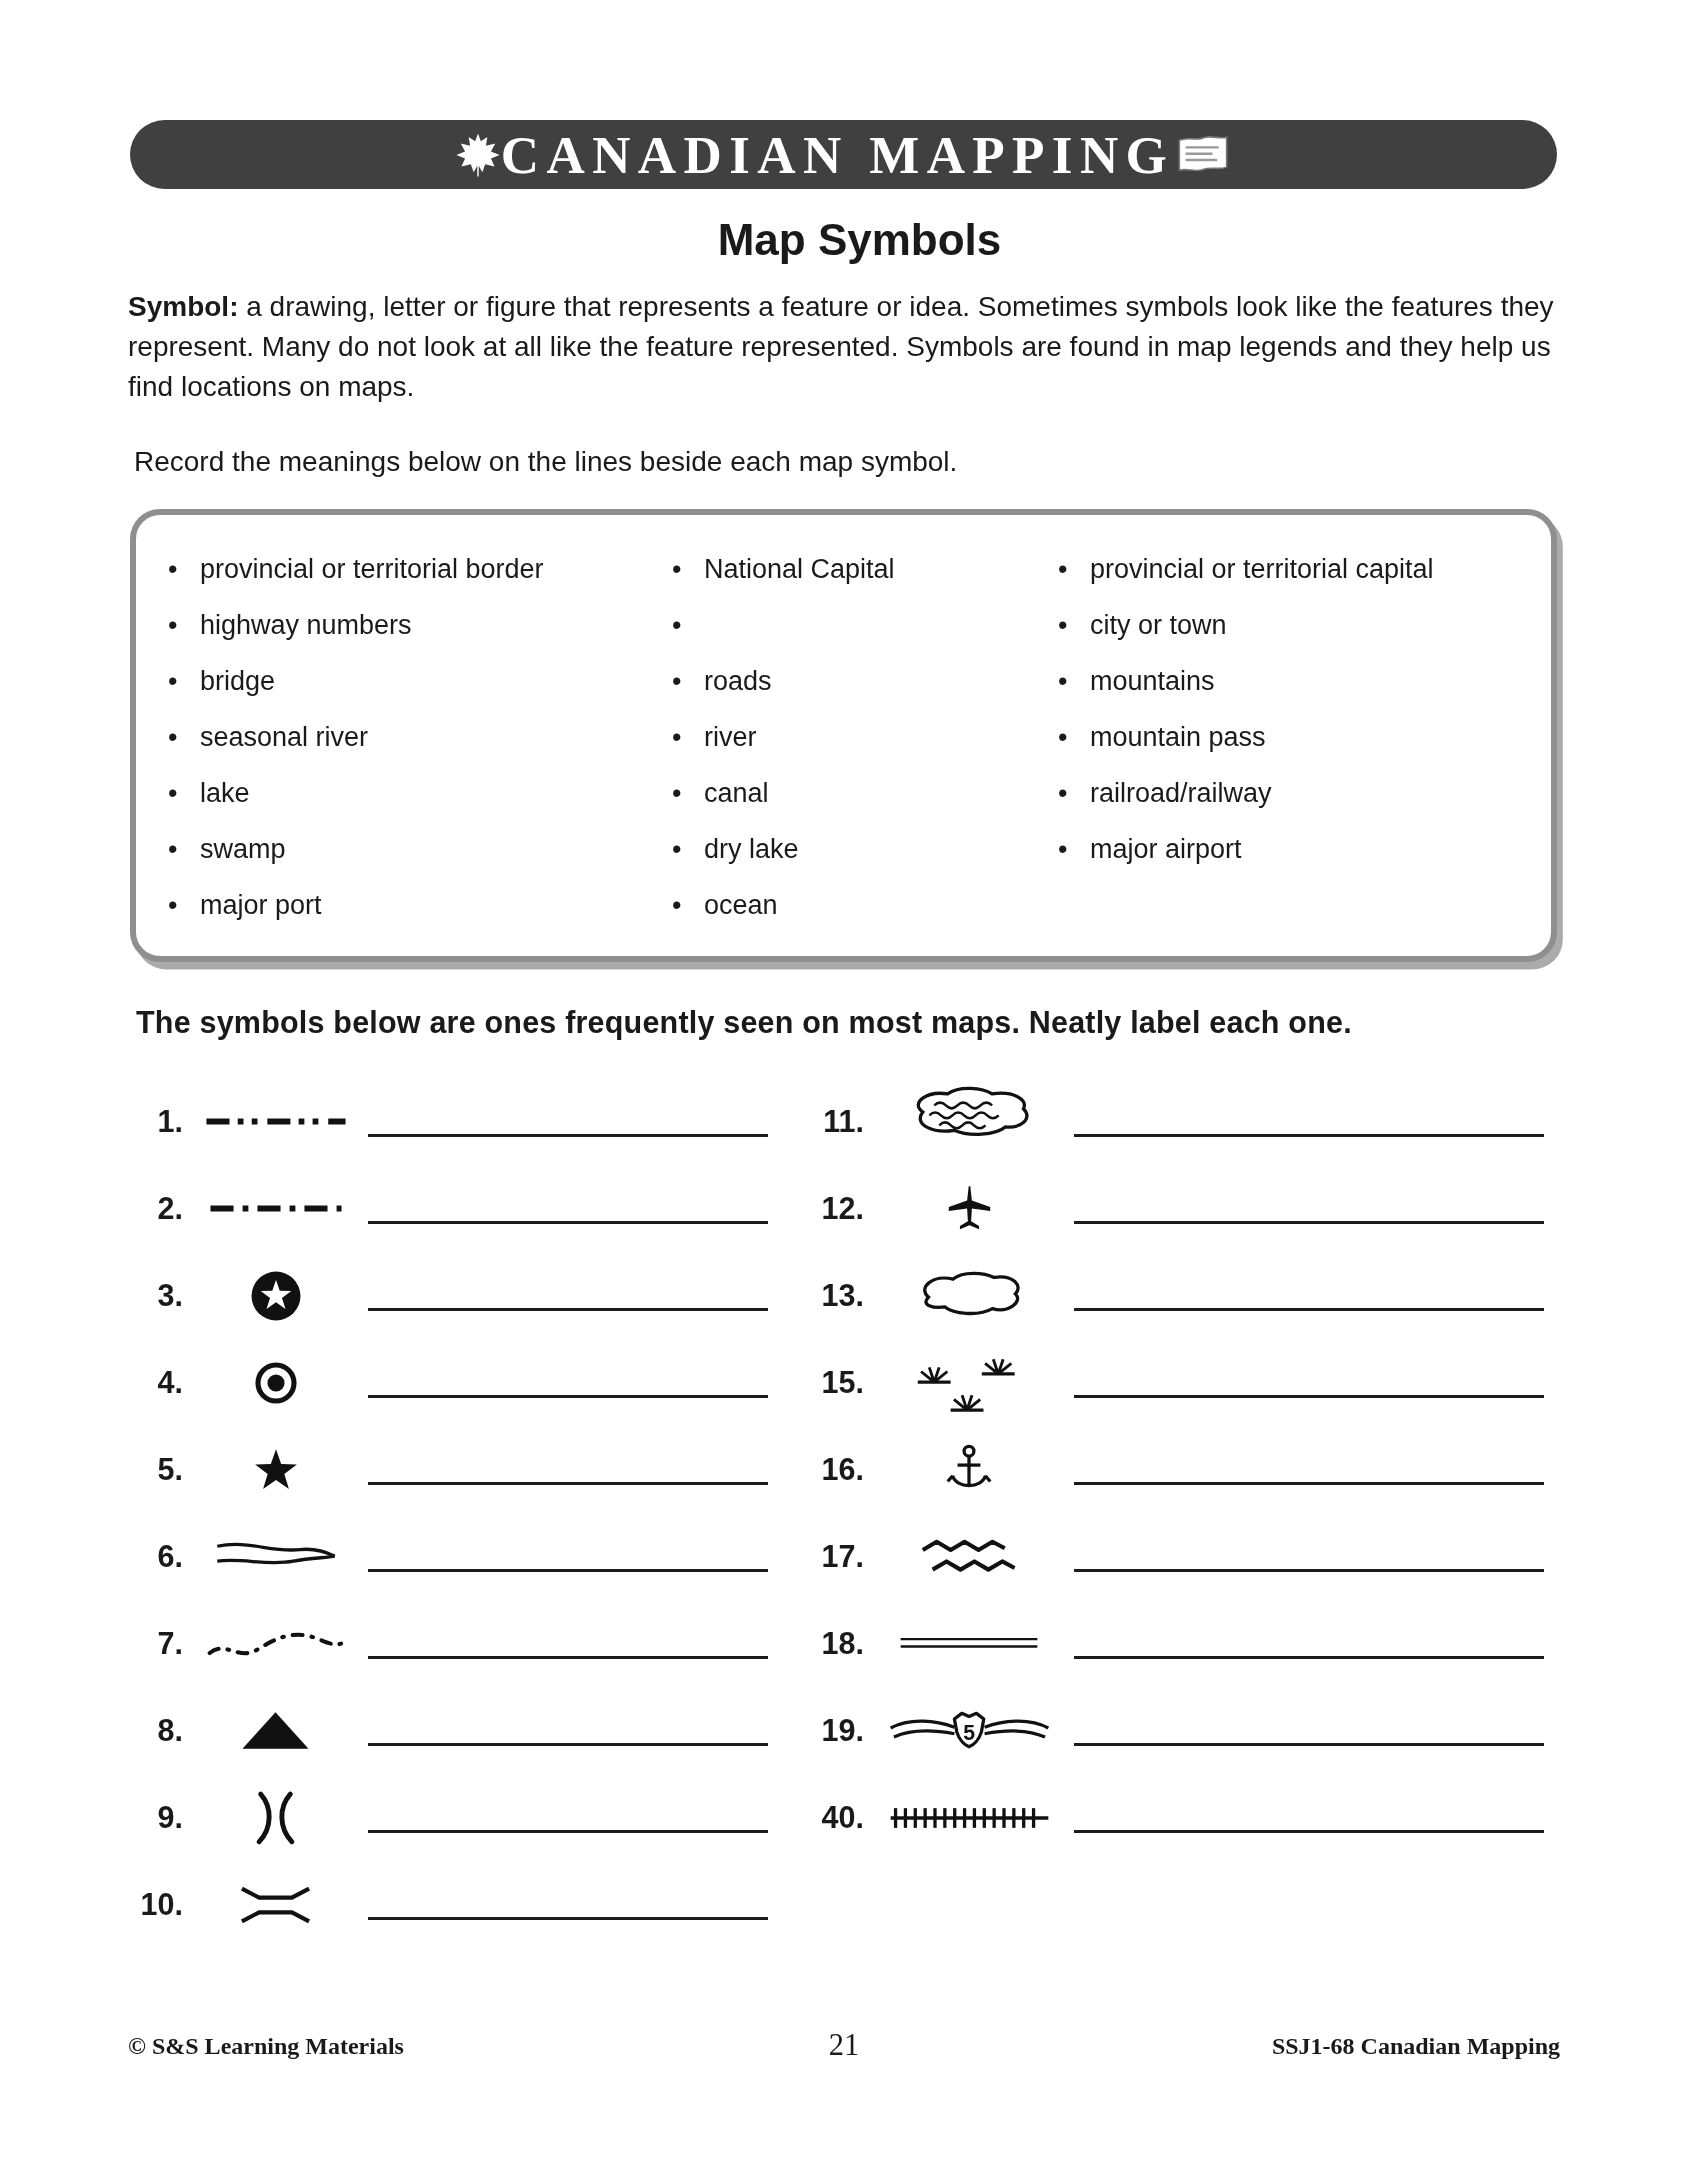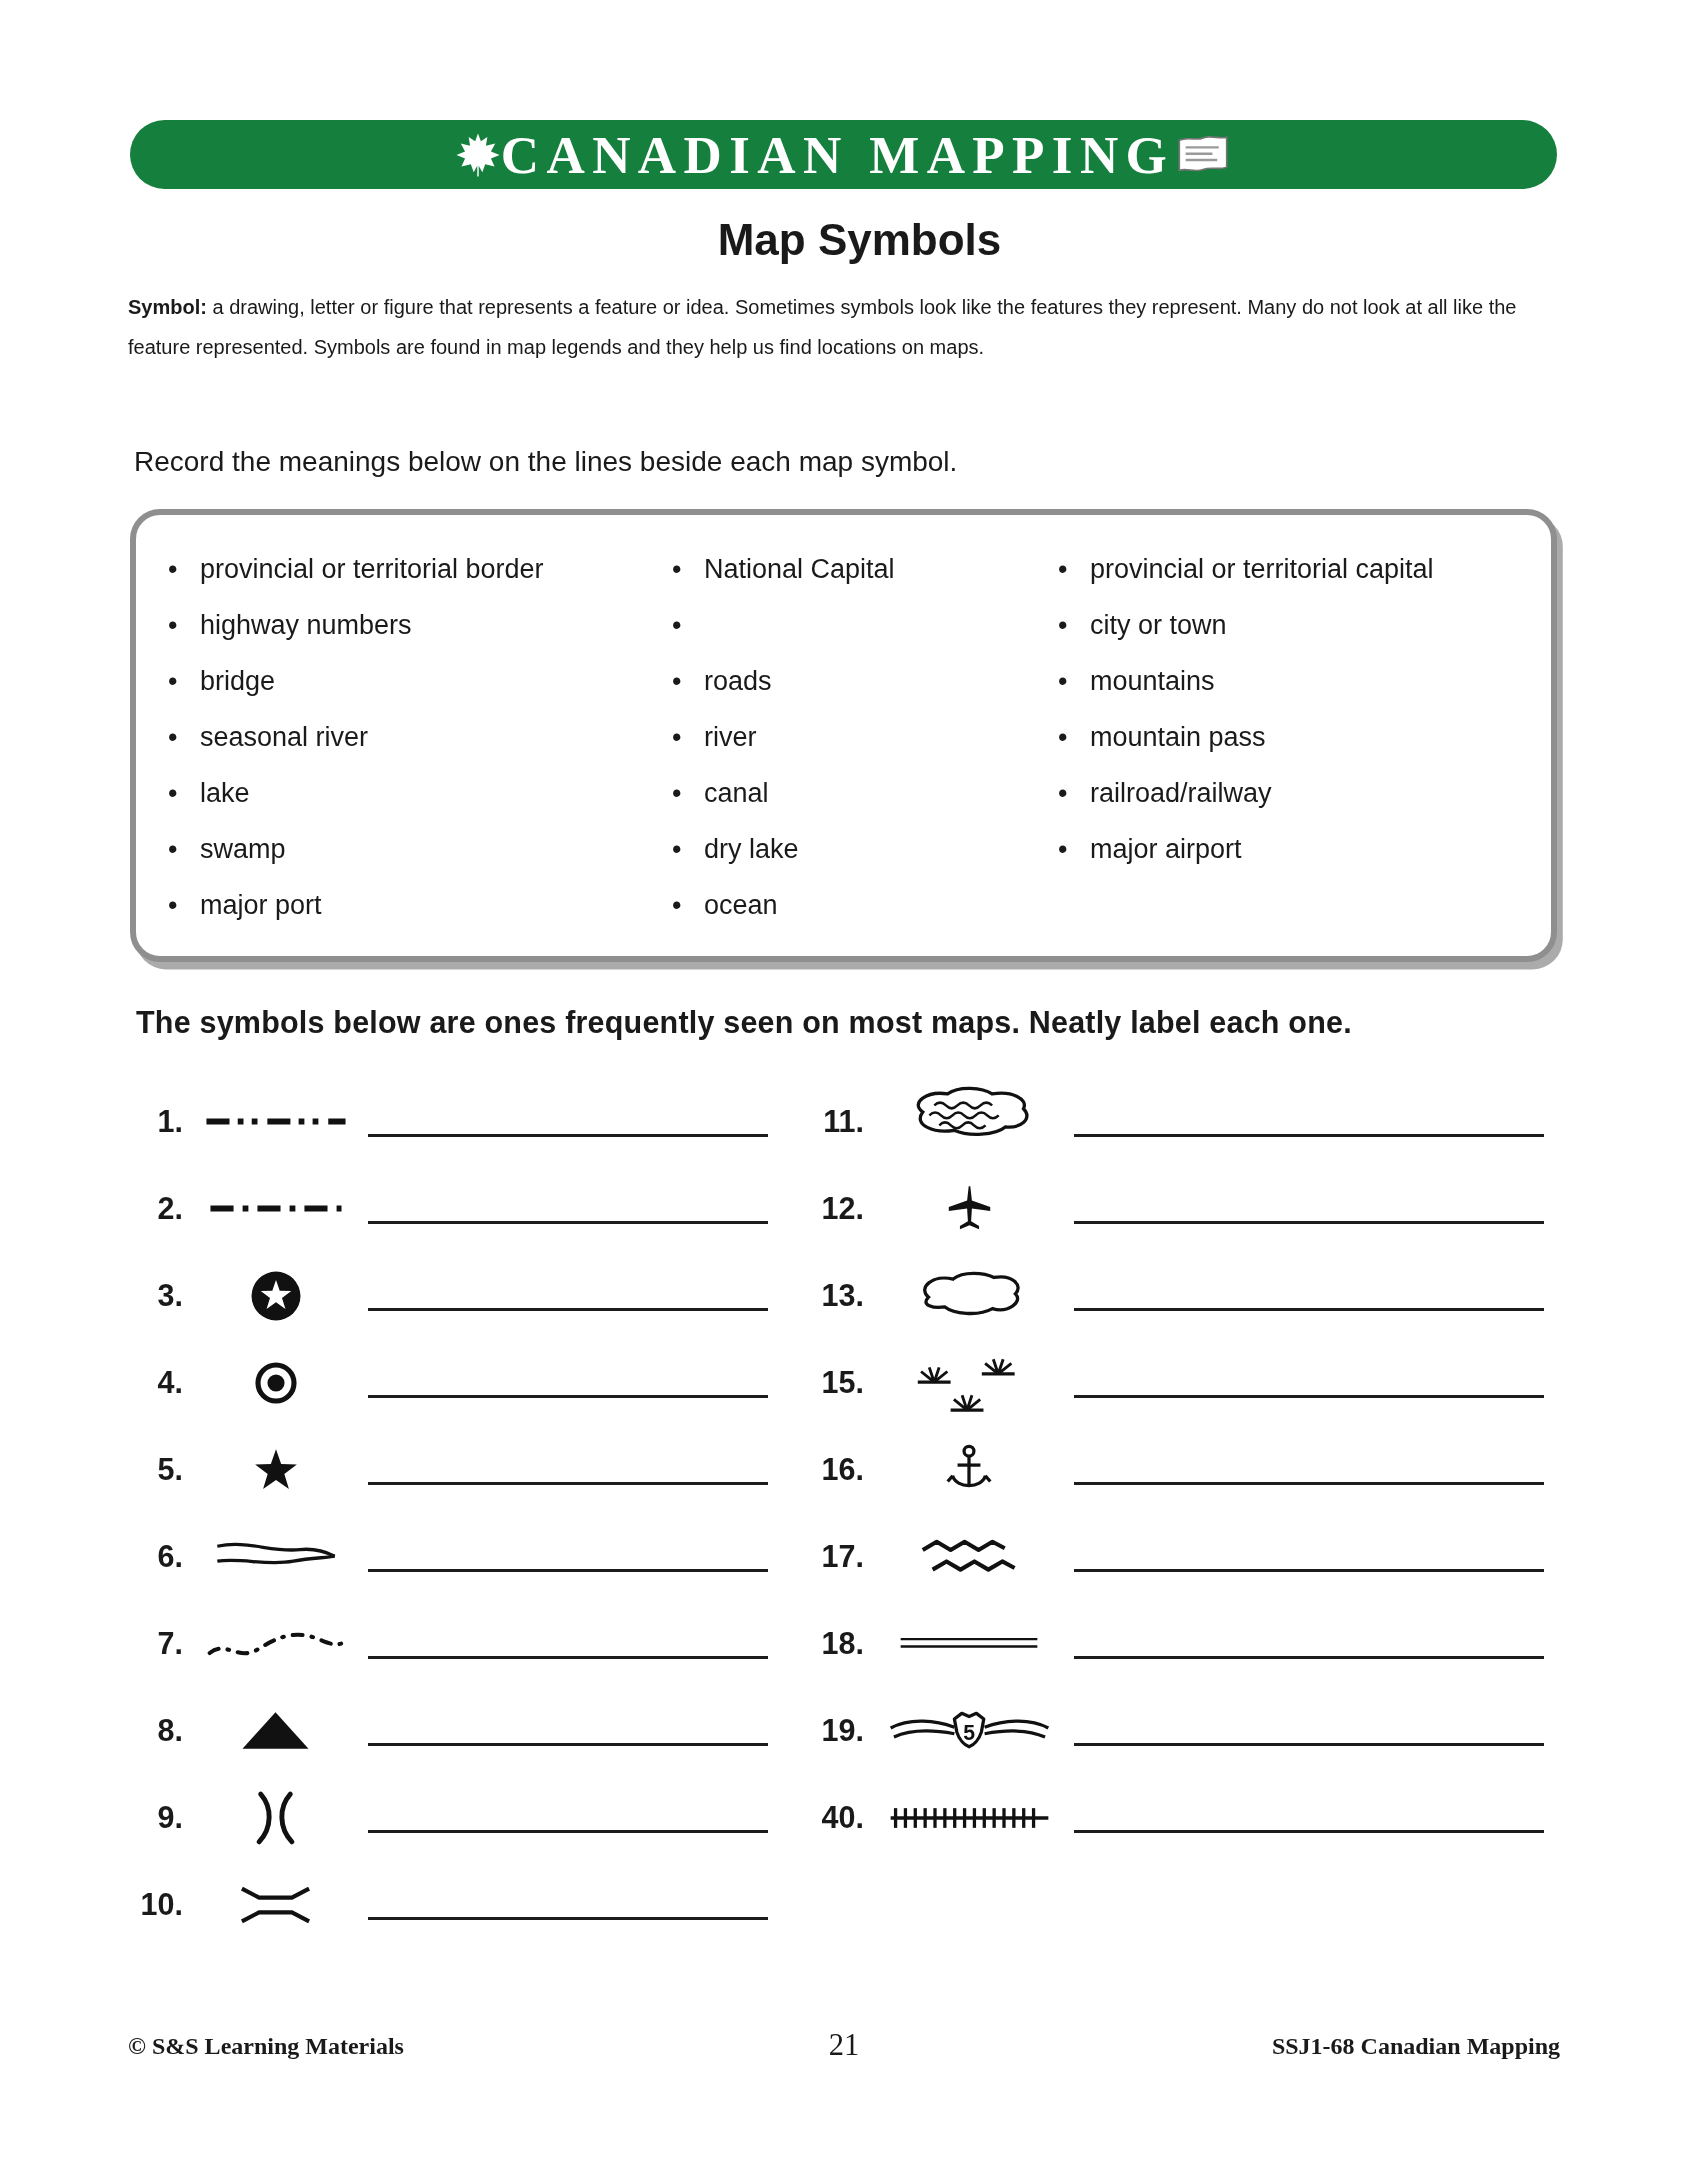--- a/index.html
+++ b/index.html
@@ -1,29 +1,29 @@
 <!DOCTYPE html>
 <html style="font-size:13px"><head>
 <meta charset="utf-8">
 <style>
   html,body{margin:0;padding:0;background:#fff;}
   .page{position:relative;width:1687px;height:2183px;background:#fff;overflow:hidden;
         font-family:"Liberation Sans","DejaVu Sans",sans-serif;color:#1a1a1a;}
 
   
-  .banner{position:absolute;top:120px;left:130px;width:1427px;height:69px;background:#15803d;
+  .banner{position:absolute;top:120px;left:130px;width:1427px;height:69px;background:#404040;
           border-radius:35px;display:flex;align-items:center;justify-content:center;}
   .banner-title{font-family:"Liberation Serif","DejaVu Serif",serif;font-weight:700;font-size:53px;
           color:#fff;letter-spacing:7.4px;white-space:nowrap;}
   .banner-icon{display:flex;align-items:center;}
 
   
   .title{position:absolute;top:199px;left:0;width:100%;text-align:center;margin:16px;
          font-size:44px;font-weight:700;}
-  .intro{position:absolute;top:287px;left:128px;width:1440px;margin:0;font-size:20px;line-height:40px;}
+  .intro{position:absolute;top:287px;left:128px;width:1440px;margin:0;font-size:28px;line-height:40px;}
   .intro b{font-weight:700;}
   .record{position:absolute;top:440px;left:128px;margin:6px;font-size:28px;}
 
   
   .word-bank{position:absolute;top:509px;left:130px;width:1427px;box-sizing:border-box;
              border:6.6px solid #8f8f8f;border-radius:30px;box-shadow:5.8px 7.4px 0 #ababab;
              padding:26px 11.5px 23px 26px;display:flex;background:#fff;}
   .wb-col{display:flex;flex-direction:column;}
   .wb-col-0{width:504px;}
   .wb-col-1{width:386px;}

